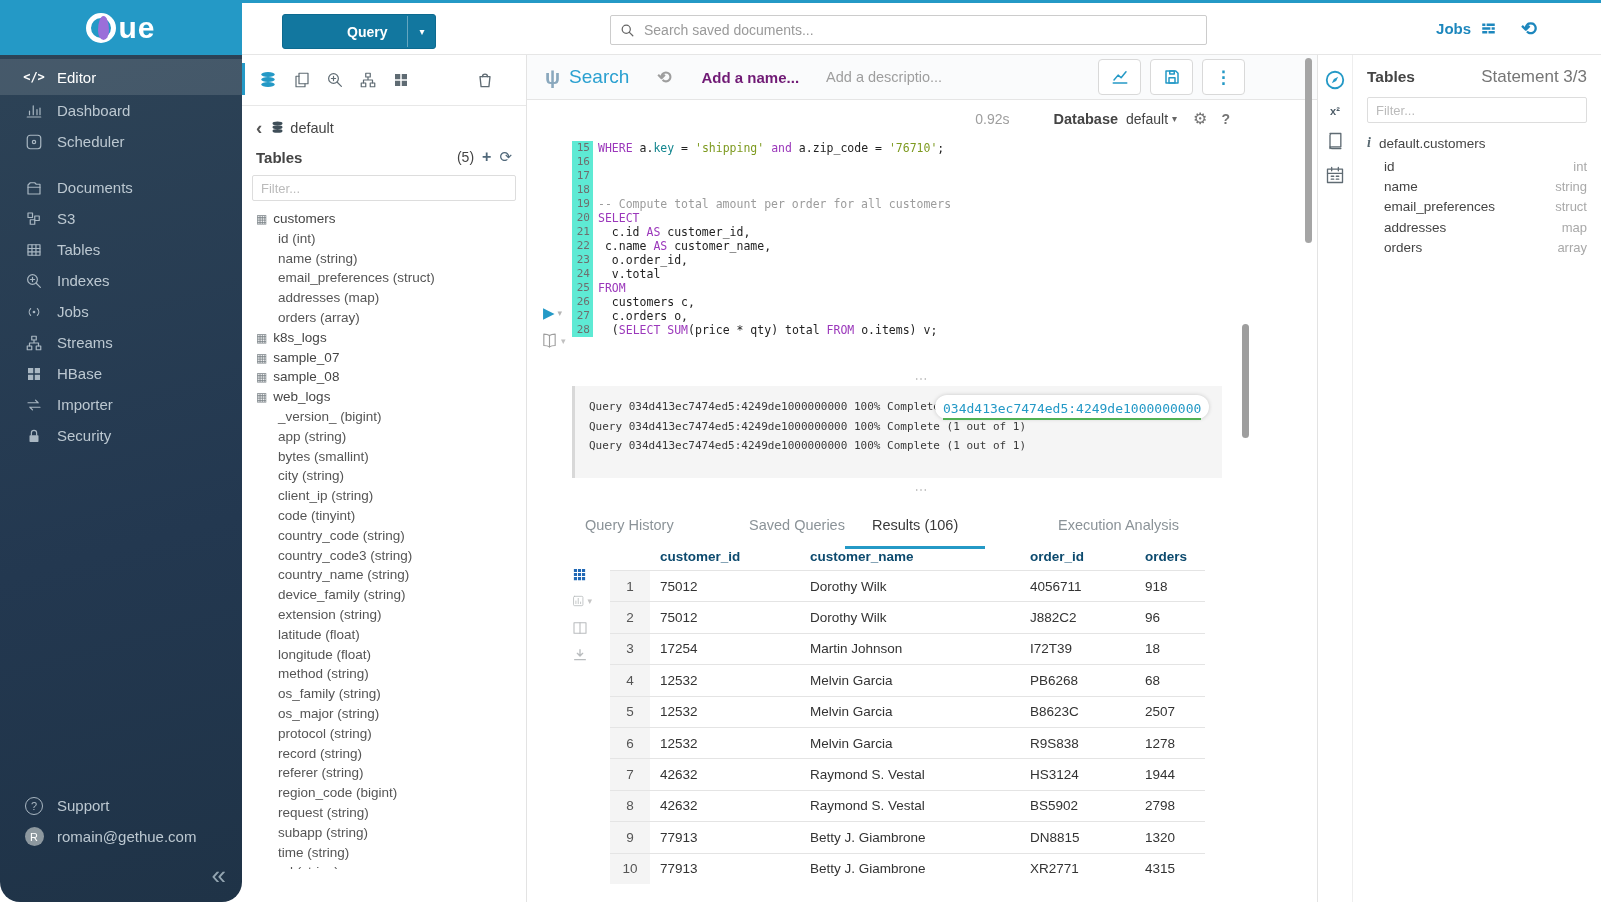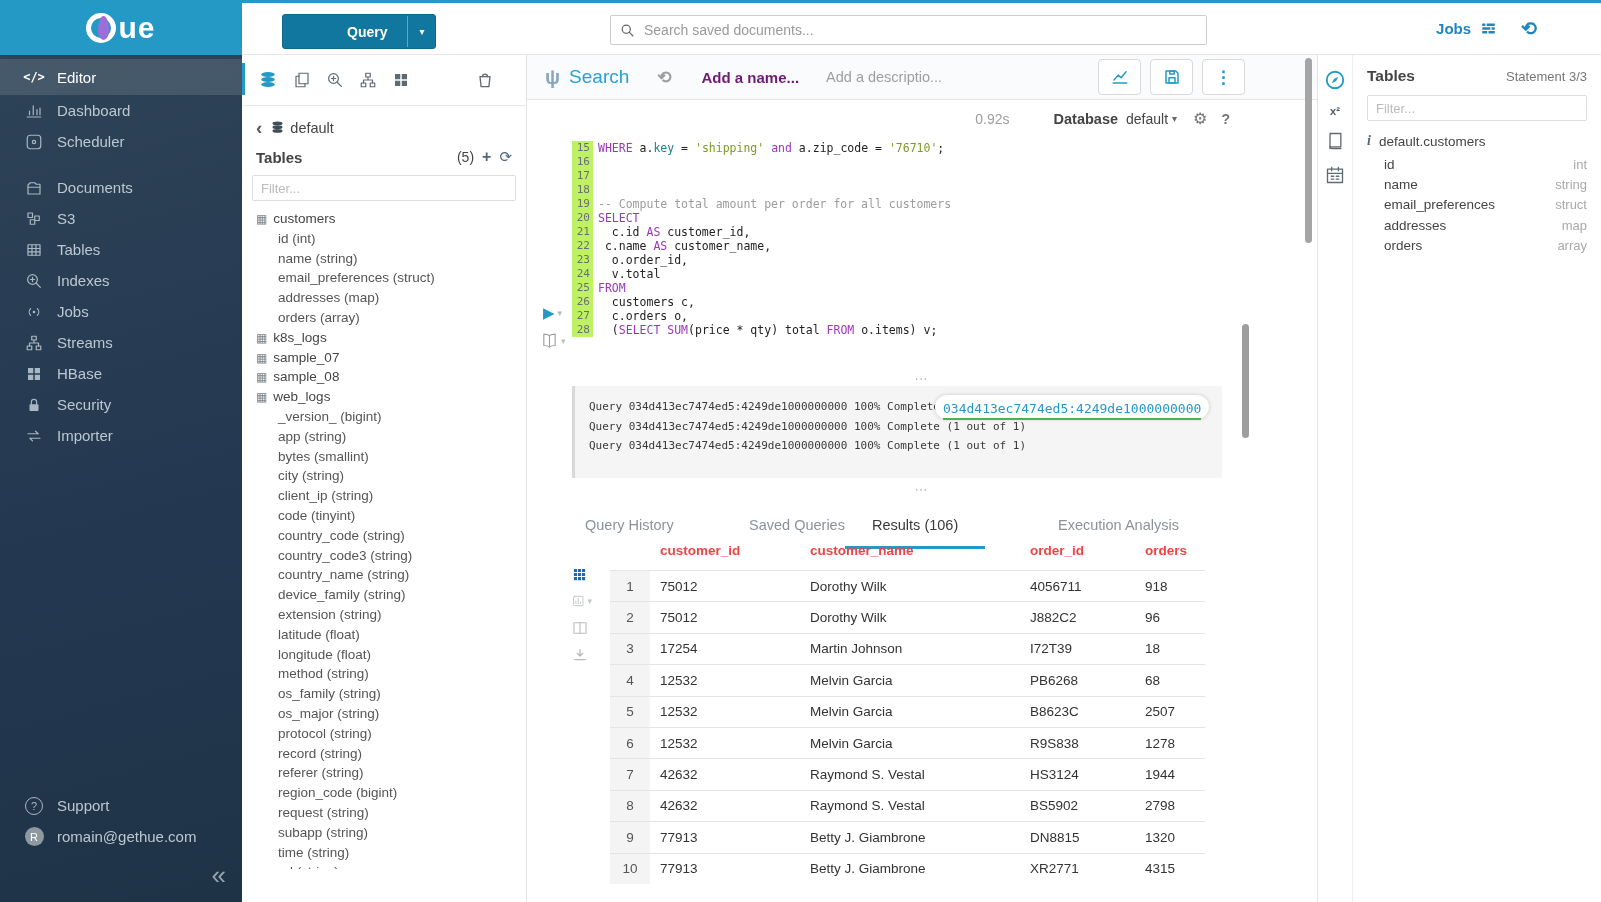--- a/index.html
+++ b/index.html
@@ -4,21 +4,21 @@
 <style>
   html,body{margin:0;padding:0;background:#fff;}
   #app{position:relative;width:1601px;height:902px;overflow:hidden;
        font-family:"Liberation Sans",sans-serif;color:#333;background:#fff;}
   svg{display:block;}
   .ico{width:18px;height:18px;fill:none;stroke:currentColor;stroke-width:1.6;stroke-linecap:round;stroke-linejoin:round;}
   .ico.fill{fill:currentColor;stroke:none;}
 
   
   #sidebar{position:absolute;left:0;top:0;width:242px;height:902px;
-           background:linear-gradient(165deg,#2e4457 0%,#233850 60%,#1f3347 100%);}
+           background:linear-gradient(165deg,#2e4457 0%,#233850 60%,#1f3347 100%);border-radius:20px;}
   #logo-area{height:55px;background:#2499c6;display:flex;align-items:center;justify-content:center;}
   .logo-txt{color:#fff;font-size:30px;font-weight:bold;letter-spacing:1px;display:flex;align-items:center;}
   .logo-h{position:relative;width:30px;height:30px;border:5px solid #fff;border-radius:50%;margin-right:2px;box-sizing:border-box;}
   .logo-h::after{content:"";position:absolute;left:7px;top:-2px;width:11px;height:24px;background:#9b6fd9;border-radius:50% 50% 50% 50%/60% 60% 40% 40%;}
   .nav{padding-top:4px;}
   .nav-item{display:flex;align-items:center;height:31px;padding-left:24px;color:#bcc8d1;font-size:15px;cursor:pointer;}
   .nav-item .nico{width:20px;margin-right:13px;display:flex;justify-content:center;color:#a9b7c2;}
   .nav-item.active{height:36px;background:rgba(255,255,255,0.12);color:#fff;}
   .nav-item.active .nico{color:#fff;}
   .nav-spacer{height:15px;}
@@ -85,21 +85,21 @@
   #editor-toolbar{position:relative;height:36px;}
   #toolbar-right{position:absolute;right:87px;top:9px;display:flex;align-items:center;font-size:14px;}
   #exec-time{color:#9e9e9e;margin-right:44px;}
   #db-label{color:#444;font-weight:bold;margin-right:8px;font-size:14.5px;}
   #db-value{color:#444;margin-right:4px;}
   .sel-caret{color:#666;font-size:10px;margin-right:16px;}
   .gear{color:#757575;font-size:16px;margin-right:14px;cursor:pointer;}
   .help-q{color:#757575;font-weight:bold;font-size:14px;cursor:pointer;}
 
   #code-area{position:relative;height:250px;}
-  #gutter{position:absolute;left:45px;top:5px;width:21px;background:#bef264;
+  #gutter{position:absolute;left:45px;top:5px;width:21px;background:#5eead4;
           font-family:"DejaVu Sans Mono",monospace;font-size:11px;color:#6e6e6e;text-align:right;padding:0 3px 0 0;box-sizing:border-box;}
   .gut-num{height:14px;line-height:14px;}
   #code-lines{position:absolute;left:71px;top:5px;font-family:"DejaVu Sans Mono",monospace;font-size:11.5px;color:#222;}
   .code-line{height:14px;line-height:14px;white-space:pre;}
   .tk-k{color:#9b37bb;}.tk-k2{color:#13868f;}.tk-s{color:#7d9a1f;}.tk-c{color:#9c9c9c;}.tk-p{color:#222;}
   #play-btn{position:absolute;left:16px;top:168px;color:#2499c6;font-size:15px;cursor:pointer;display:flex;align-items:center;}
   #play-btn .pcaret{color:#b5b5b5;font-size:9px;margin-left:3px;}
   #format-btn{position:absolute;left:14px;top:196px;color:#9e9e9e;display:flex;align-items:center;cursor:pointer;}
   #format-btn .pcaret{color:#c0c0c0;font-size:9px;margin-left:3px;}
   #editor-scrollbar{position:absolute;left:715px;top:188px;width:7px;height:114px;background:#9e9e9e;border-radius:4px;}
@@ -115,37 +115,37 @@
 
   .tab{position:absolute;top:462px;font-size:14.5px;color:#8b9398;cursor:pointer;white-space:nowrap;}
   .tab.active{color:#3a3a3a;border-bottom:3px solid #2499c6;padding:0 27px 13px 27px;}
 
   #res-icons{position:absolute;left:45px;top:512px;width:20px;}
   .ricon{margin-bottom:11px;color:#b9bcbe;cursor:pointer;display:flex;align-items:center;}
   .ricon.blue{color:#2479c6;color:#2068b5;}
   .ricon .pcaret{color:#c5c5c5;font-size:9px;margin-left:3px;}
 
   #results-table{position:absolute;left:83px;top:488px;width:595px;font-size:13.5px;}
-  .rt-head{display:flex;height:27px;font-weight:bold;color:#ef4444;}
+  .rt-head{display:flex;height:27px;align-items:center;font-weight:bold;color:#0c4a6e;}
   .rt-row{display:flex;height:31.4px;align-items:center;border-top:1px solid #e4e4e4;box-sizing:border-box;}
   .rc{padding-left:10px;box-sizing:border-box;overflow:hidden;white-space:nowrap;}
   .rc0{width:40px;align-self:stretch;display:flex;align-items:center;justify-content:center;padding-left:0;background:#f4f4f4;color:#555;}
   .rt-head .rc0{background:transparent;}
   .rc1{width:150px;}.rc2{width:220px;}.rc3{width:115px;}.rc4{width:70px;}
 
   
   #main-scrollbar{position:absolute;left:1305px;top:58px;width:7px;height:185px;background:#a5a5a5;border-radius:4px;}
   #right-strip{position:absolute;left:1317px;top:55px;width:35px;height:847px;border-left:1px solid #e3e3e3;box-sizing:border-box;}
   .strip-ico{width:100%;display:flex;justify-content:center;margin-top:14px;color:#5f6b73;cursor:pointer;}
   .strip-ico.blue{color:#2499c6;}
   .x2{font-weight:bold;font-size:11px;color:#4e5d68;}
   #right-assist{position:absolute;left:1352px;top:55px;width:249px;height:847px;box-sizing:border-box;padding:12px 14px;border-left:1px solid #eee;}
   #ra-head{display:flex;align-items:baseline;}
   #ra-title{font-weight:bold;font-size:15.5px;color:#444;}
-  #ra-statement{margin-left:auto;font-size:13px;color:#767676;}
+  #ra-statement{margin-left:auto;font-size:17px;color:#767676;}
   #ra-filter{margin-top:10px;}
   #ra-table-row{display:flex;align-items:center;margin-top:12px;font-size:13.5px;color:#444;}
   .info-i{font-family:"Liberation Serif",serif;font-weight:bold;font-style:italic;color:#55666f;margin-right:8px;font-size:14px;}
   #ra-cols{margin-top:5px;padding-left:17px;}
   .ra-col{display:flex;height:20.3px;align-items:center;font-size:13.5px;color:#444;}
   .ra-type{margin-left:auto;color:#a9a9a9;font-size:13px;}
 </style>
 </head>
 <body>
 
@@ -246,33 +246,33 @@
               <rect x="13" y="4" width="7" height="7"></rect>
               <rect x="4" y="13" width="7" height="7"></rect>
               <rect x="13" y="13" width="7" height="7"></rect>
             </svg>
           </span>
         <span>HBase</span>
       </div>
       <div class="nav-item">
         <span class="nico">
             <svg class="ico" viewBox="0 0 24 24">
+              <path d="M4 9h13M14 5.5L17.5 9M20 15H7M10 18.5L6.5 15"></path>
+            </svg>
+          </span>
+        <span>Importer</span>
+      </div>
+      <div class="nav-item">
+        <span class="nico">
+            <svg class="ico" viewBox="0 0 24 24">
               <rect x="6" y="11" width="12" height="9" rx="1" fill="currentColor" stroke="none"></rect>
               <path d="M8.5 11V8a3.5 3.5 0 017 0v3"></path>
             </svg>
           </span>
         <span>Security</span>
-      </div>
-      <div class="nav-item">
-        <span class="nico">
-            <svg class="ico" viewBox="0 0 24 24">
-              <path d="M4 9h13M14 5.5L17.5 9M20 15H7M10 18.5L6.5 15"></path>
-            </svg>
-          </span>
-        <span>Importer</span>
       </div>
     </div>
     <div id="side-footer">
       <div class="nav-item">
         <span class="nico">
             <span class="circ-q">?</span>
           </span>
         <span>Support</span>
       </div>
       <div class="nav-item">

